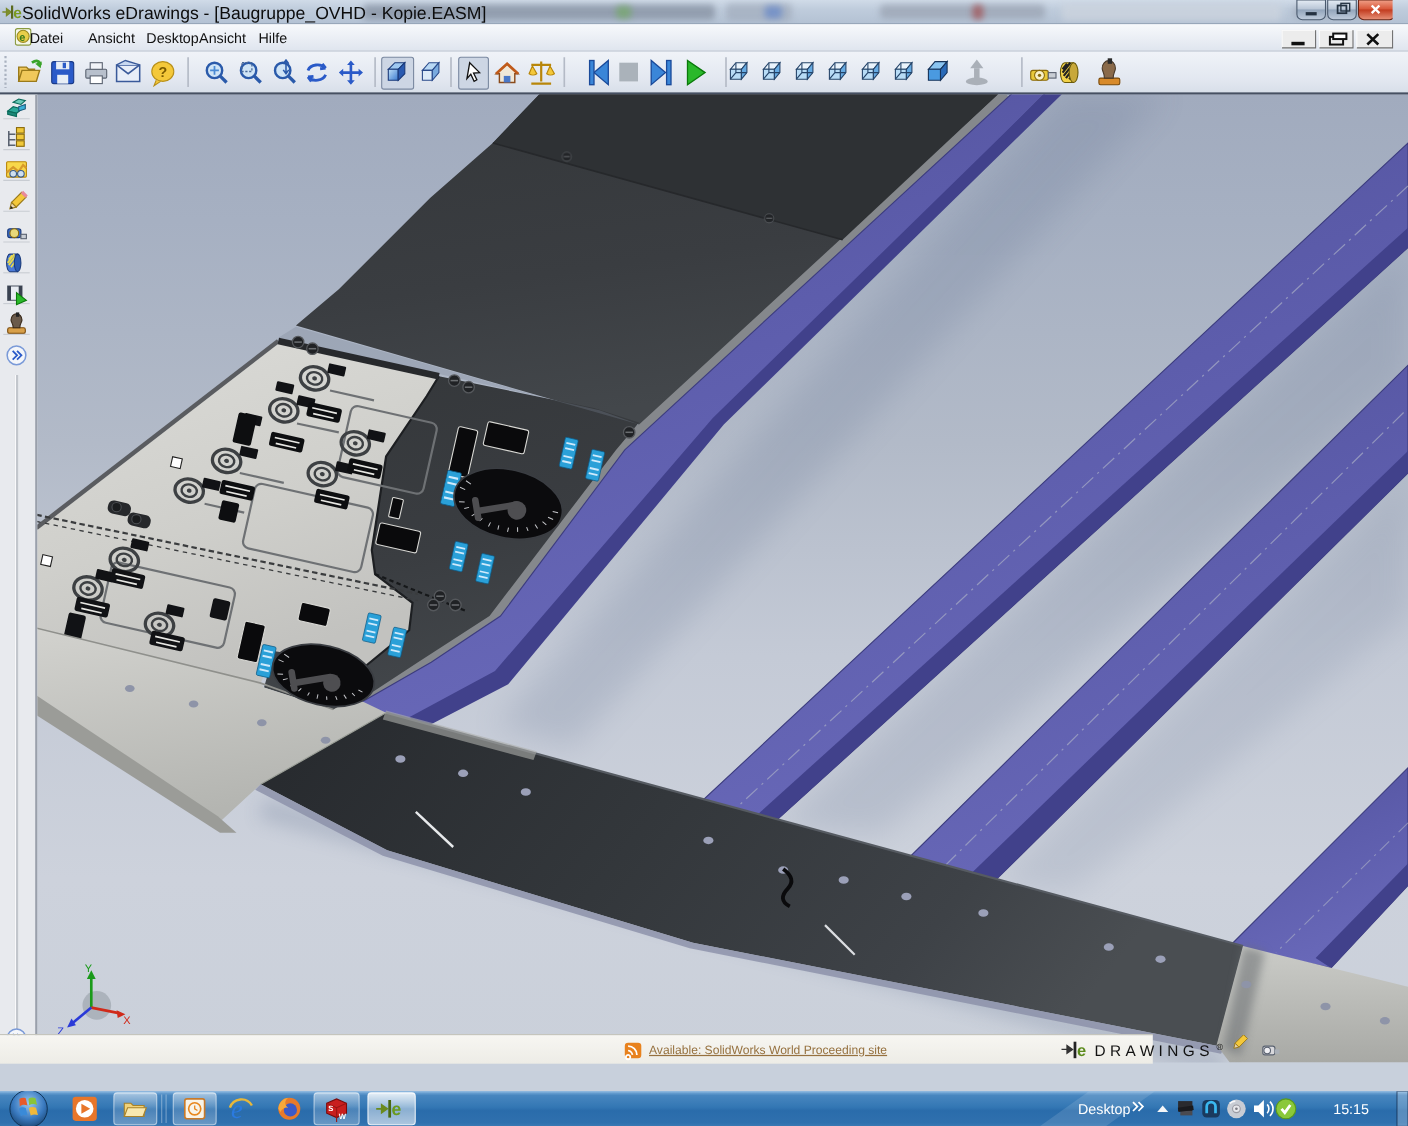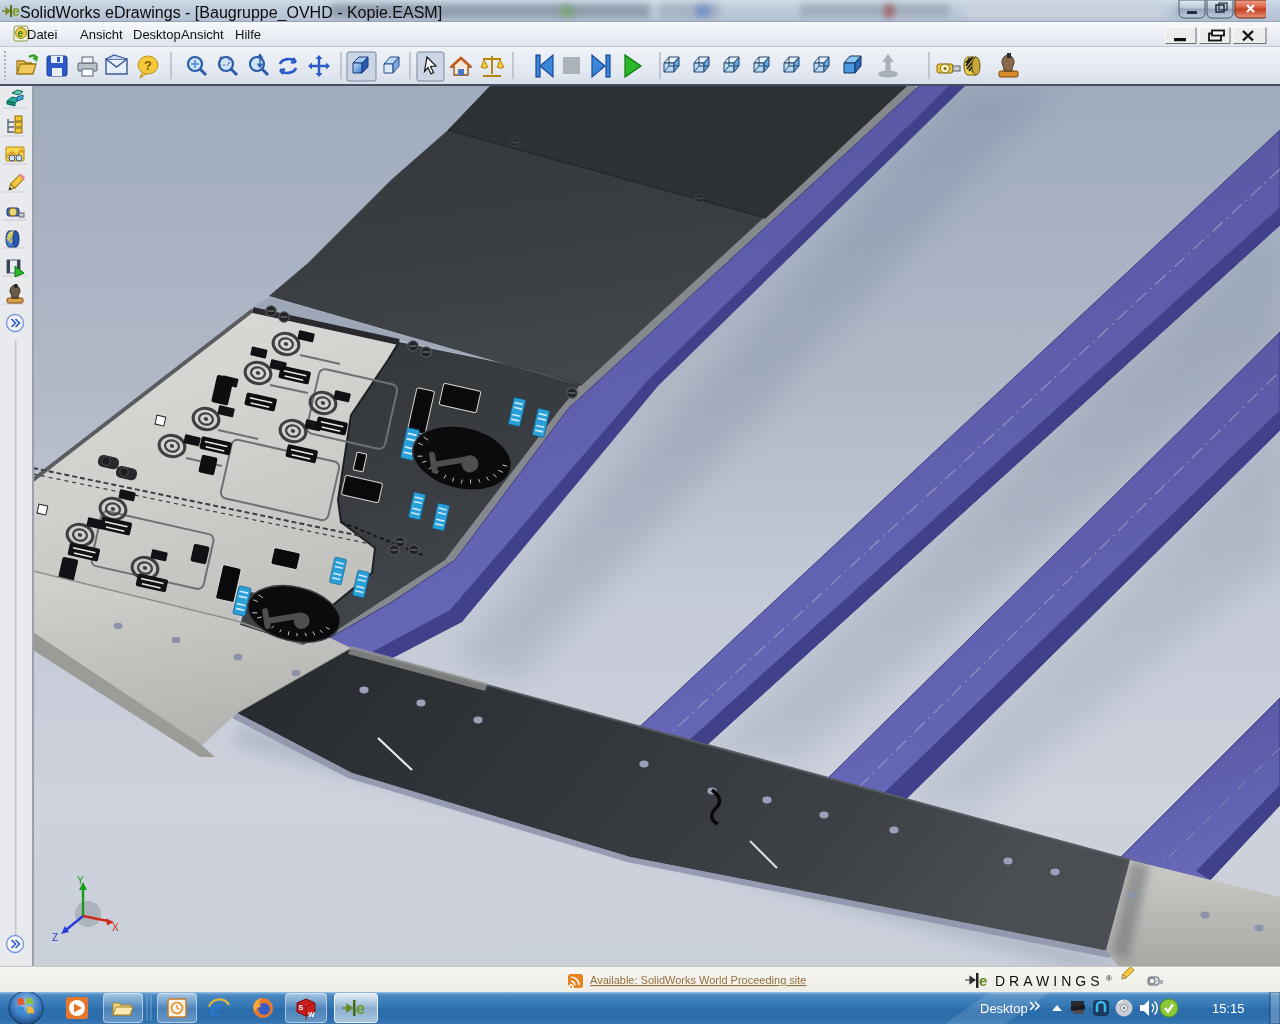--- a/index.html
+++ b/index.html
@@ -10,21 +10,21 @@
   .blob{position:absolute;filter:blur(3px);border-radius:4px;}
   #titletext{position:absolute;left:20px;top:4px;font-size:16px;color:#0c0c0c;white-space:nowrap;}
   #menubar{position:absolute;left:0;top:22px;width:1280px;height:24px;
     background:linear-gradient(#f7f9fc,#e9edf4 60%,#dfe5ee);border-bottom:1px solid #c7cdd8;}
   .menuitem{position:absolute;top:5px;font-size:13px;color:#111;}
   #toolbar{position:absolute;left:0;top:47px;width:1280px;height:37px;
     background:linear-gradient(#f0f3f8,#e2e7f0 70%,#d8dfe9);}
   #tbborder{position:absolute;left:0;top:84px;width:1280px;height:2px;background:#465062;}
   #sidebar{position:absolute;left:0;top:86px;width:32px;height:880px;
     background:#e8eaee;border-right:2px solid #9aa0ab;}
-  #statusbar{position:absolute;left:0;top:966px;width:1280px;height:26px;
+  #statusbar{position:absolute;left:0;top:940px;width:1048px;height:26px;
     background:linear-gradient(#f7f6f2,#edece6);border-top:1px solid #c5c5bd;}
   #taskbar{position:absolute;left:0;top:992px;width:1280px;height:32px;
     background:linear-gradient(#7fb0dd 0%,#4886bf 12%,#3377b4 45%,#2a6cab 55%,#2f70ae 90%,#3a7ab4);}
 </style>
 </head>
 <body>
 <div id="titlebar">
   <div class="blob" style="left:330px;top:4px;width:320px;height:14px;background:rgba(125,135,152,.65);"></div>
   <div class="blob" style="left:660px;top:3px;width:60px;height:16px;background:rgba(150,160,175,.5);"></div>
   <div class="blob" style="left:560px;top:5px;width:14px;height:12px;background:rgba(110,170,90,.6);"></div>

